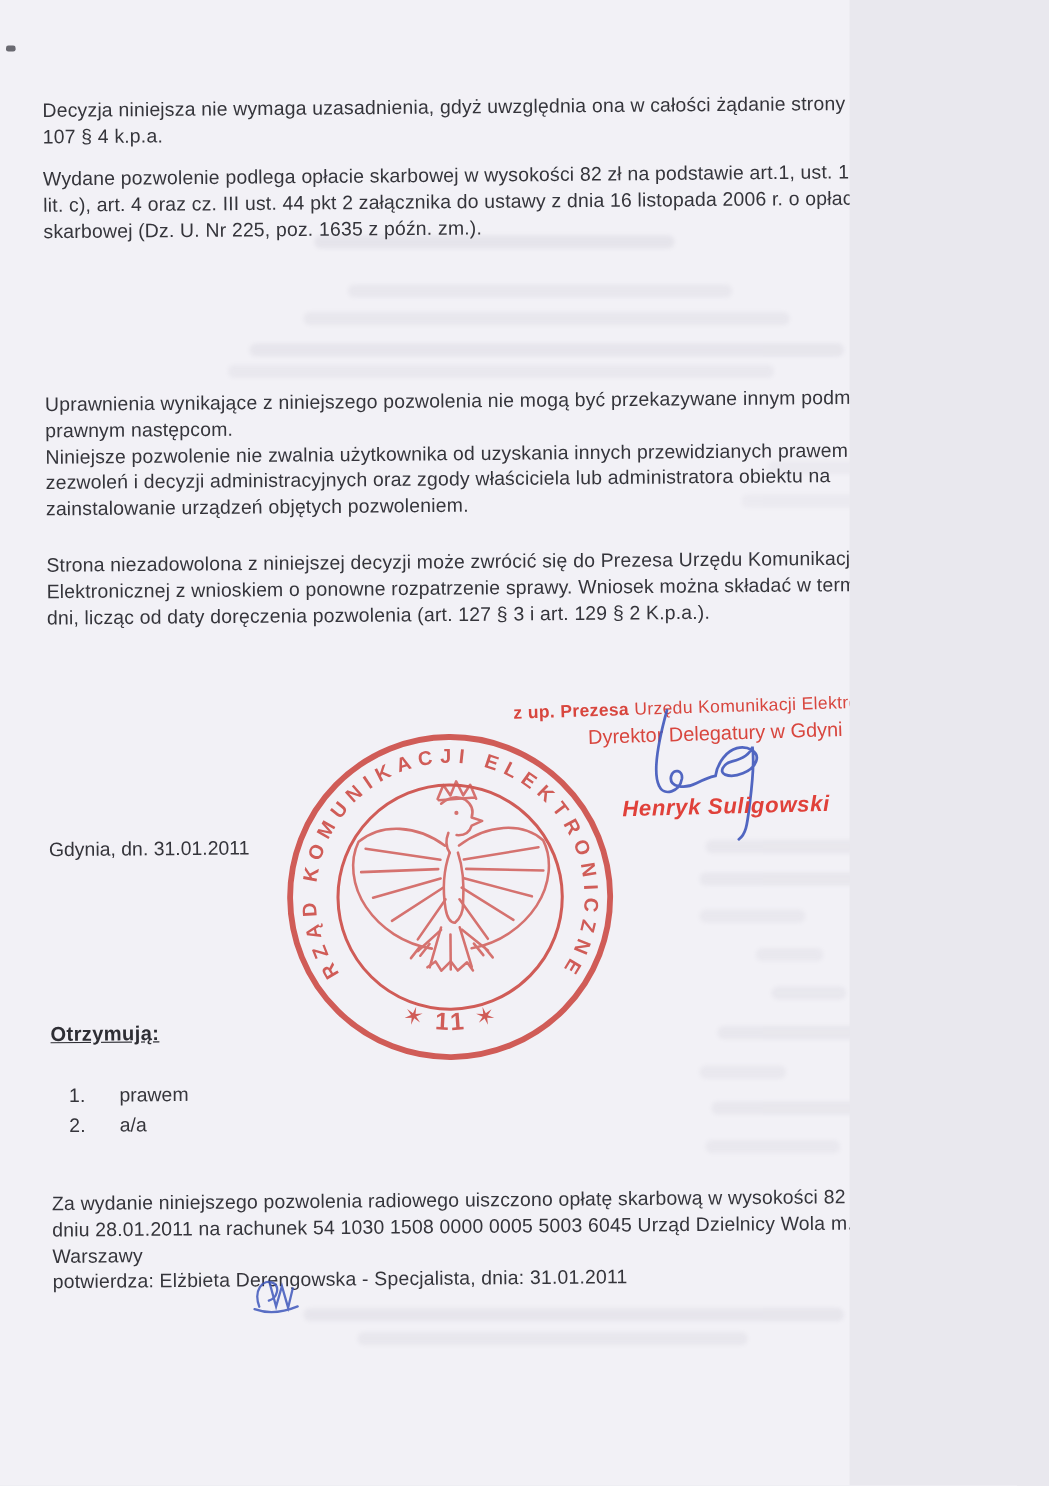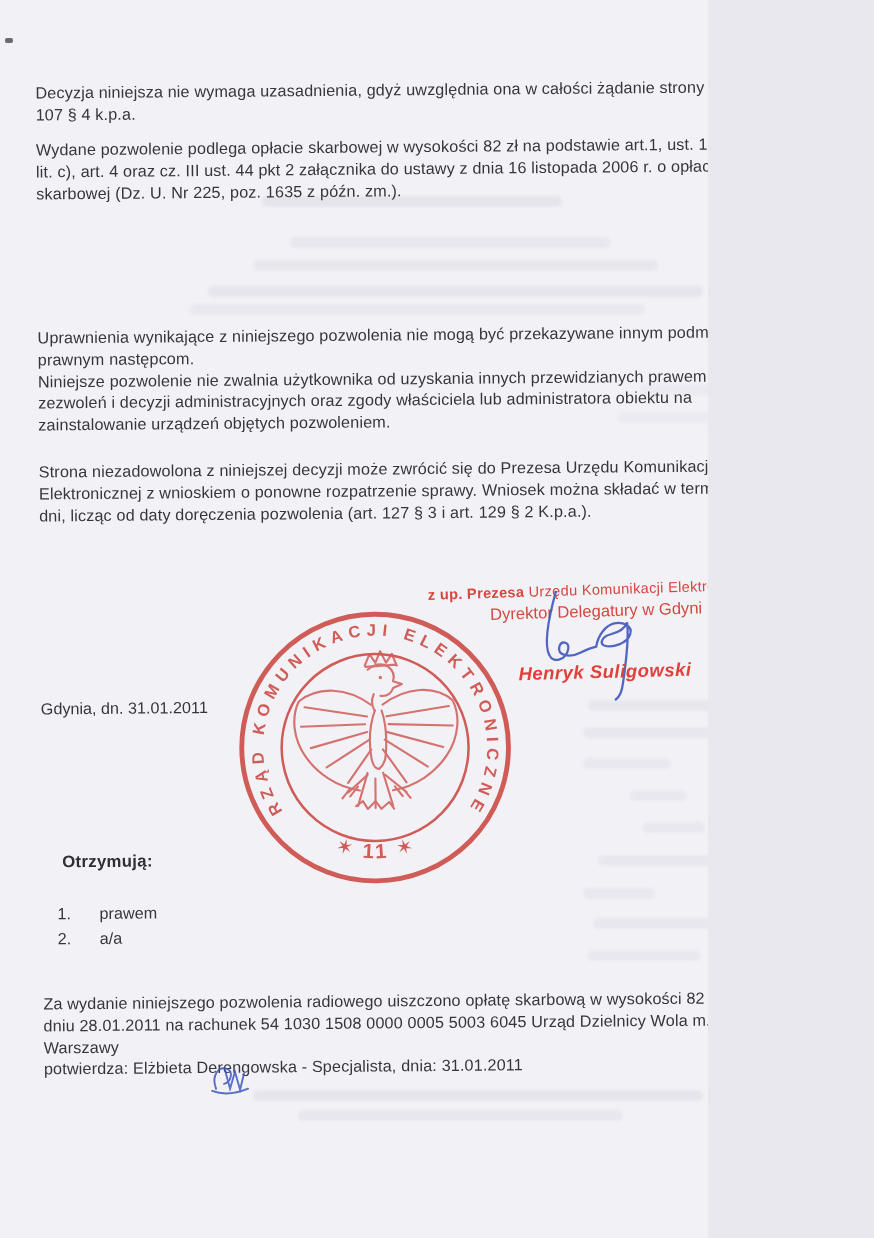--- a/index.html
+++ b/index.html
@@ -25,21 +25,21 @@
     color:#35353b;
     white-space:pre-line;
   }
   .place-date{
     position:absolute;left:40px;top:696px;
     font-size:16.2px;color:#35353b;
   }
   .recipients-heading{
     position:absolute;left:40px;top:849px;
     font-size:16.8px;font-weight:bold;color:#2e2e34;
-    letter-spacing:.3px;margin-left:20px;
+    text-decoration:underline;letter-spacing:.3px;
   }
   .recipient-row{
     position:absolute;left:55px;width:300px;
     font-size:16.2px;color:#35353b;
   }
   .recipient-row .no{display:inline-block;width:42px;}
   .approval{
     position:absolute;left:428px;top:583px;width:336px;
     transform:rotate(-1.3deg);
     color:#d8463e;text-align:center;

